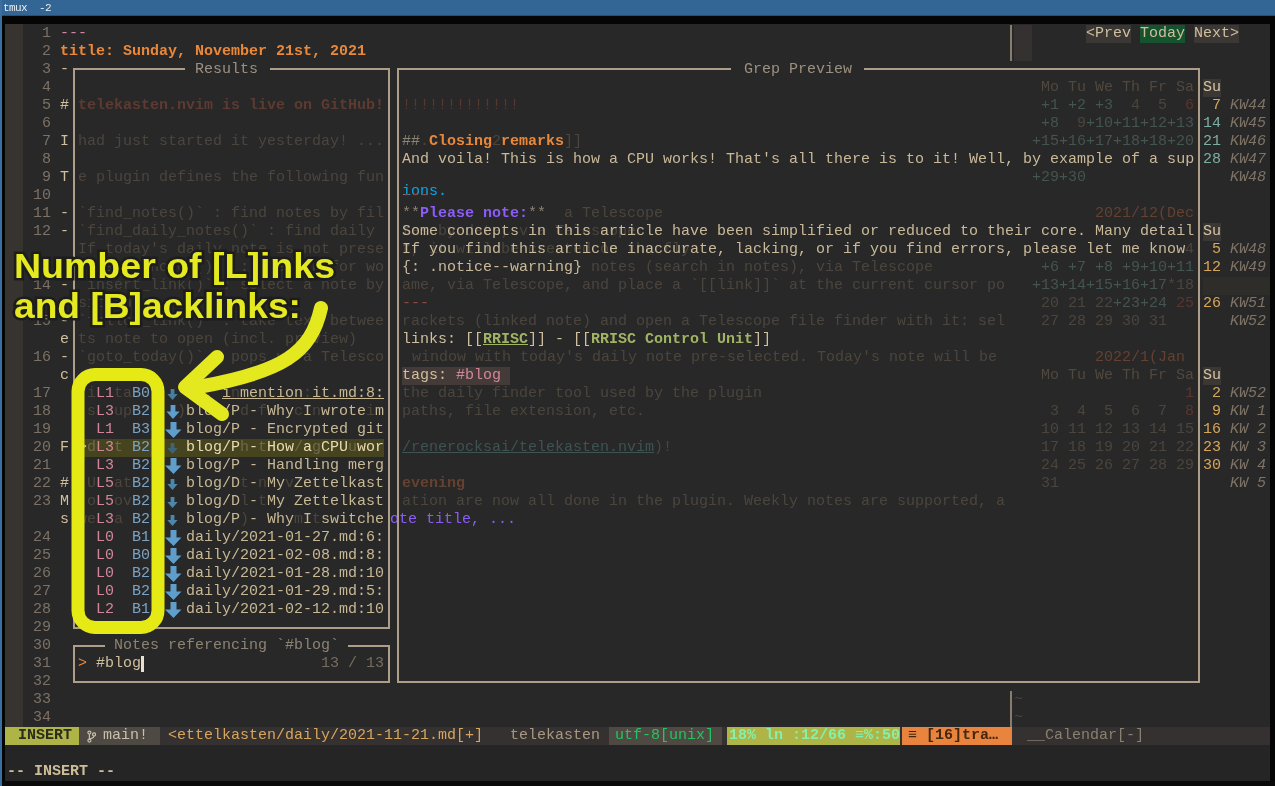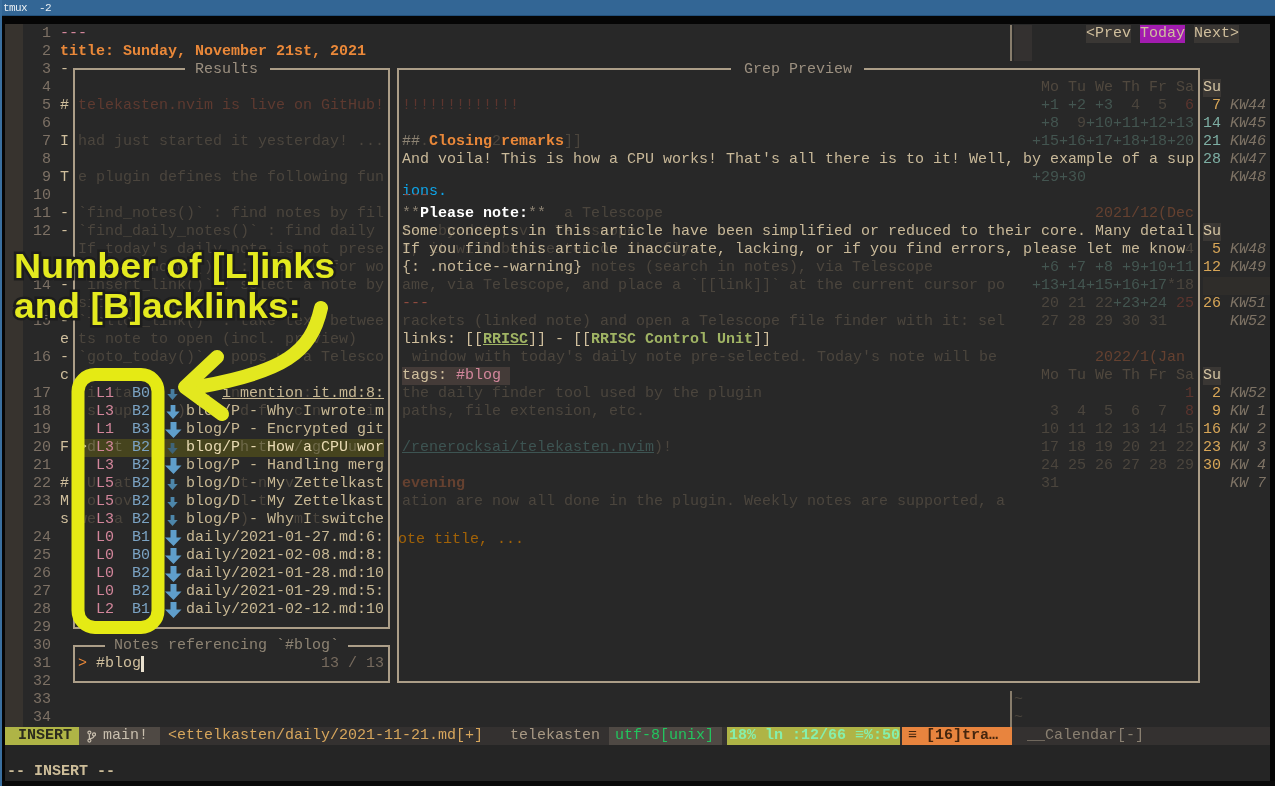--- a/index.html
+++ b/index.html
@@ -55,21 +55,21 @@
 <div class="s" style="position:absolute;left:60px;top:223px;color:#d0bf9d;">-</div>
 <div class="s" style="position:absolute;left:60px;top:277px;color:#d0bf9d;">-</div>
 <div class="s" style="position:absolute;left:60px;top:313px;color:#d0bf9d;">-</div>
 <div class="s" style="position:absolute;left:60px;top:331px;color:#d0bf9d;">e</div>
 <div class="s" style="position:absolute;left:60px;top:349px;color:#d0bf9d;">-</div>
 <div class="s" style="position:absolute;left:60px;top:367px;color:#d0bf9d;">c</div>
 <div class="s" style="position:absolute;left:60px;top:439px;color:#d0bf9d;">F</div>
 <div class="s" style="position:absolute;left:60px;top:475px;color:#d0bf9d;">#</div>
 <div class="s" style="position:absolute;left:60px;top:493px;color:#d0bf9d;">M</div>
 <div class="s" style="position:absolute;left:60px;top:511px;color:#d0bf9d;">s</div>
-<div class="s" style="position:absolute;left:78px;top:97px;color:#5e3a30;font-weight:normal;">telekasten.nvim is live on GitHub!</div>
+<div class="s" style="position:absolute;left:78px;top:97px;color:#5e3a30;font-weight:bold;">telekasten.nvim is live on GitHub!</div>
 <div class="s" style="position:absolute;left:78px;top:133px;color:#4b453d;">had just started it yesterday! ...</div>
 <div class="s" style="position:absolute;left:420px;top:133px;color:#4b453d;">.</div>
 <div class="s" style="position:absolute;left:492px;top:133px;color:#4b453d;">2</div>
 <div class="s" style="position:absolute;left:564px;top:133px;color:#4b453d;">]]</div>
 <div class="s" style="position:absolute;left:78px;top:169px;color:#4b453d;">e plugin defines the following fun</div>
 <div class="s" style="position:absolute;left:402px;top:183px;color:#0ea5e9;font-family:Liberation Mono, monospace;">ions.</div>
 <div class="s" style="position:absolute;left:78px;top:205px;color:#4b453d;">`find_notes()` : find notes by fil</div>
 <div class="s" style="position:absolute;left:564px;top:205px;color:#4b453d;">a Telescope</div>
 <div class="s" style="position:absolute;left:78px;top:223px;color:#4b453d;">`find_daily_notes()` : find daily</div>
 <div class="s" style="position:absolute;left:402px;top:223px;color:#4b453d;">tes by date, via Telescope</div>
@@ -84,21 +84,21 @@
 <div class="s" style="position:absolute;left:402px;top:313px;color:#4b453d;">rackets (linked note) and open a Telescope file finder with it: sel</div>
 <div class="s" style="position:absolute;left:78px;top:331px;color:#4b453d;">ts note to open (incl. preview)</div>
 <div class="s" style="position:absolute;left:78px;top:349px;color:#4b453d;">`goto_today()` : pops up a Telesco</div>
 <div class="s" style="position:absolute;left:402px;top:349px;color:#4b453d;left:412px;">window with today's daily note pre-selected. Today's note will be</div>
 <div class="s" style="position:absolute;left:402px;top:385px;color:#4b453d;">the daily finder tool used by the plugin</div>
 <div class="s" style="position:absolute;left:402px;top:403px;color:#4b453d;">paths, file extension, etc.</div>
 <div class="s" style="position:absolute;left:402px;top:439px;color:#3d5452;text-decoration:underline;">/renerocksai/telekasten.nvim</div>
 <div class="s" style="position:absolute;left:654px;top:439px;color:#4b453d;">)!</div>
 <div class="s" style="position:absolute;left:402px;top:475px;color:#654130;font-weight:bold;">evening</div>
 <div class="s" style="position:absolute;left:402px;top:493px;color:#4b453d;">ation are now all done in the plugin. Weekly notes are supported, a</div>
-<div class="s" style="position:absolute;left:398px;top:511px;color:#a16207;margin-top:20px;">ote title, ...</div>
+<div class="s" style="position:absolute;left:390px;top:511px;color:#8b5cf6;">ote title, ...</div>
 <div class="s" style="position:absolute;left:87px;top:385px;color:#4b453d;">i</div>
 <div class="s" style="position:absolute;left:114px;top:385px;color:#4b453d;">ta</div>
 <div class="s" style="position:absolute;left:231px;top:385px;color:#4b453d;">n</div>
 <div class="s" style="position:absolute;left:303px;top:385px;color:#4b453d;">:</div>
 <div class="s" style="position:absolute;left:87px;top:403px;color:#4b453d;">s</div>
 <div class="s" style="position:absolute;left:114px;top:403px;color:#4b453d;">up</div>
 <div class="s" style="position:absolute;left:177px;top:403px;color:#4b453d;">)</div>
 <div class="s" style="position:absolute;left:240px;top:403px;color:#4b453d;">d</div>
 <div class="s" style="position:absolute;left:258px;top:403px;color:#4b453d;">f</div>
 <div class="s" style="position:absolute;left:294px;top:403px;color:#4b453d;">c</div>
@@ -112,21 +112,21 @@
 <div class="s" style="position:absolute;left:87px;top:493px;color:#4b453d;">o</div>
 <div class="s" style="position:absolute;left:114px;top:493px;color:#4b453d;">ov</div>
 <div class="s" style="position:absolute;left:240px;top:493px;color:#4b453d;">l</div>
 <div class="s" style="position:absolute;left:258px;top:493px;color:#4b453d;">t</div>
 <div class="s" style="position:absolute;left:78px;top:511px;color:#4b453d;">we</div>
 <div class="s" style="position:absolute;left:114px;top:511px;color:#4b453d;">a</div>
 <div class="s" style="position:absolute;left:240px;top:511px;color:#4b453d;">)</div>
 <div class="s" style="position:absolute;left:294px;top:511px;color:#4b453d;">m</div>
 <div class="s" style="position:absolute;left:312px;top:511px;color:#4b453d;">t</div>
 <div class="s" style="position:absolute;left:1086px;top:25px;color:#d0bf9d;background:#3a3734;">&lt;Prev</div>
-<div class="s" style="position:absolute;left:1140px;top:25px;color:#d0bf9d;background:#a21caf;">Today</div>
+<div class="s" style="position:absolute;left:1140px;top:25px;color:#d0bf9d;background:#14532d;">Today</div>
 <div class="s" style="position:absolute;left:1194px;top:25px;color:#d0bf9d;background:#3a3734;">Next&gt;</div>
 <div class="s" style="position:absolute;left:1041px;top:79px;color:#50483e;">Mo Tu We Th Fr Sa</div>
 <div class="s" style="position:absolute;left:1041px;top:367px;color:#50483e;">Mo Tu We Th Fr Sa</div>
 <div style="position:absolute;left:1203px;top:79px;width:18px;height:18px;background:#3a3734;"></div>
 <div class="s" style="position:absolute;left:1203px;top:79px;color:#d5c5a3;">Su</div>
 <div style="position:absolute;left:1203px;top:223px;width:18px;height:18px;background:#3a3734;"></div>
 <div class="s" style="position:absolute;left:1203px;top:223px;color:#d5c5a3;">Su</div>
 <div style="position:absolute;left:1203px;top:367px;width:18px;height:18px;background:#3a3734;"></div>
 <div class="s" style="position:absolute;left:1203px;top:367px;color:#d5c5a3;">Su</div>
 <div class="s" style="position:absolute;left:1095px;top:205px;color:#654130;">2021/12(Dec</div>
@@ -222,31 +222,31 @@
 <div class="s" style="position:absolute;left:1230px;top:241px;color:#7e7365;font-style:italic;">KW48</div>
 <div class="s" style="position:absolute;left:1230px;top:259px;color:#7e7365;font-style:italic;">KW49</div>
 <div class="s" style="position:absolute;left:1230px;top:277px;color:#7e7365;font-style:italic;">KW50</div>
 <div class="s" style="position:absolute;left:1230px;top:295px;color:#7e7365;font-style:italic;">KW51</div>
 <div class="s" style="position:absolute;left:1230px;top:313px;color:#7e7365;font-style:italic;">KW52</div>
 <div class="s" style="position:absolute;left:1230px;top:385px;color:#7e7365;font-style:italic;">KW52</div>
 <div class="s" style="position:absolute;left:1230px;top:403px;color:#7e7365;font-style:italic;">KW 1</div>
 <div class="s" style="position:absolute;left:1230px;top:421px;color:#7e7365;font-style:italic;">KW 2</div>
 <div class="s" style="position:absolute;left:1230px;top:439px;color:#7e7365;font-style:italic;">KW 3</div>
 <div class="s" style="position:absolute;left:1230px;top:457px;color:#7e7365;font-style:italic;">KW 4</div>
-<div class="s" style="position:absolute;left:1230px;top:475px;color:#7e7365;font-style:italic;">KW 7</div>
+<div class="s" style="position:absolute;left:1230px;top:475px;color:#7e7365;font-style:italic;">KW 5</div>
 <div style="position:absolute;left:1203px;top:277px;width:67px;height:18px;background:#2f2d2a;"></div>
 <div class="s" style="position:absolute;left:1014px;top:691px;color:#4b453d;">~</div>
 <div class="s" style="position:absolute;left:1014px;top:709px;color:#4b453d;">~</div>
 <div class="s" style="position:absolute;left:402px;top:97px;color:#5c352e;">!!!!!!!!!!!!!</div>
 <div class="s" style="position:absolute;left:402px;top:133px;color:#8d8373;">##</div>
 <div class="s" style="position:absolute;left:429px;top:133px;color:#ea8839;font-weight:bold;">Closing remarks</div>
 <div class="s" style="position:absolute;left:402px;top:151px;color:#c9b999;">And voila! This is how a CPU works! That's all there is to it! Well, by example of a sup</div>
 <div class="s" style="position:absolute;left:402px;top:187px;color:#8f4a3e;">---</div>
 <div class="s" style="position:absolute;left:402px;top:205px;color:#8d8373;">**</div>
-<div class="s" style="position:absolute;left:420px;top:205px;color:#ffffff;font-weight:bold;">Please note:</div>
+<div class="s" style="position:absolute;left:420px;top:205px;color:#8b5cf6;font-weight:bold;">Please note:</div>
 <div class="s" style="position:absolute;left:528px;top:205px;color:#8d8373;">**</div>
 <div class="s" style="position:absolute;left:402px;top:223px;color:#c9b999;">Some concepts in this article have been simplified or reduced to their core. Many detail</div>
 <div class="s" style="position:absolute;left:402px;top:241px;color:#c9b999;">If you find this article inaccurate, lacking, or if you find errors, please let me know</div>
 <div class="s" style="position:absolute;left:402px;top:259px;color:#c9b999;">{: .notice--warning}</div>
 <div class="s" style="position:absolute;left:402px;top:295px;color:#8f4a3e;">---</div>
 <div class="s" style="position:absolute;left:402px;top:331px;color:#d0bf9d;">links: </div>
 <div class="s" style="position:absolute;left:465px;top:331px;color:#d0bf9d;">[[</div>
 <div class="s" style="position:absolute;left:483px;top:331px;color:#a0b464;font-weight:bold;text-decoration:underline;">RRISC</div>
 <div class="s" style="position:absolute;left:528px;top:331px;color:#d0bf9d;">]]</div>
 <div class="s" style="position:absolute;left:546px;top:331px;color:#d0bf9d;"> - </div>

